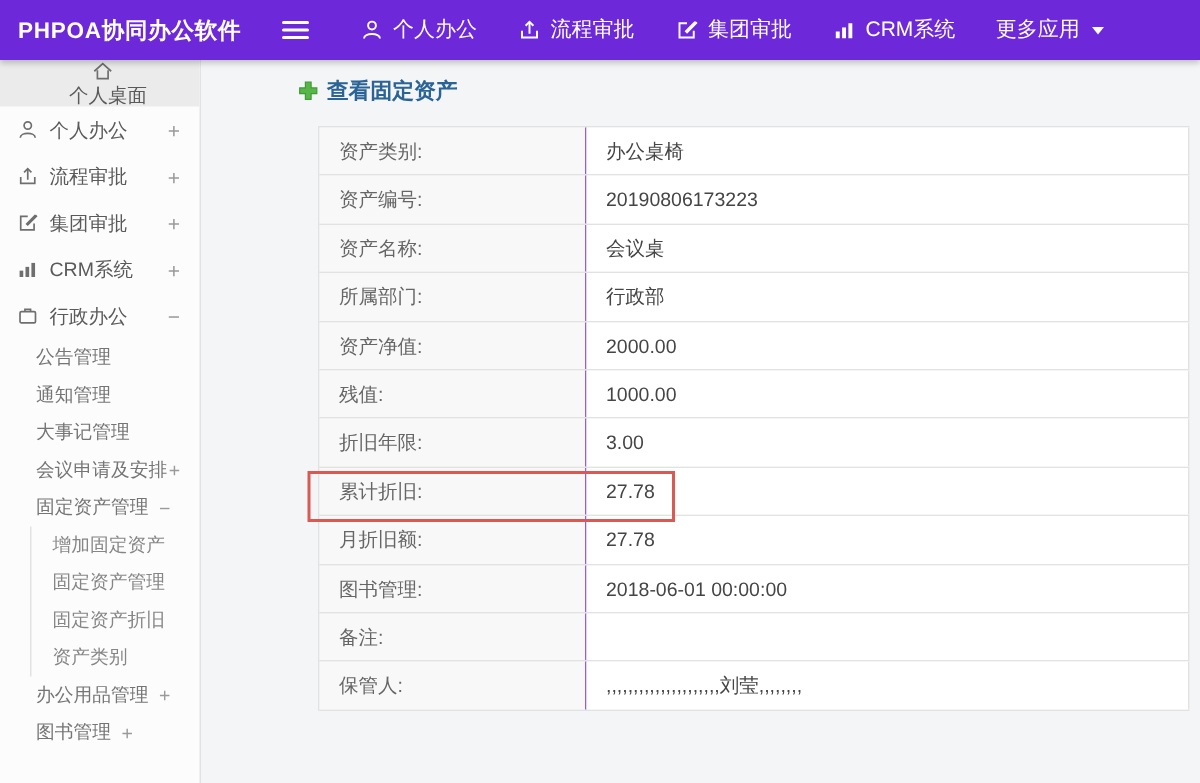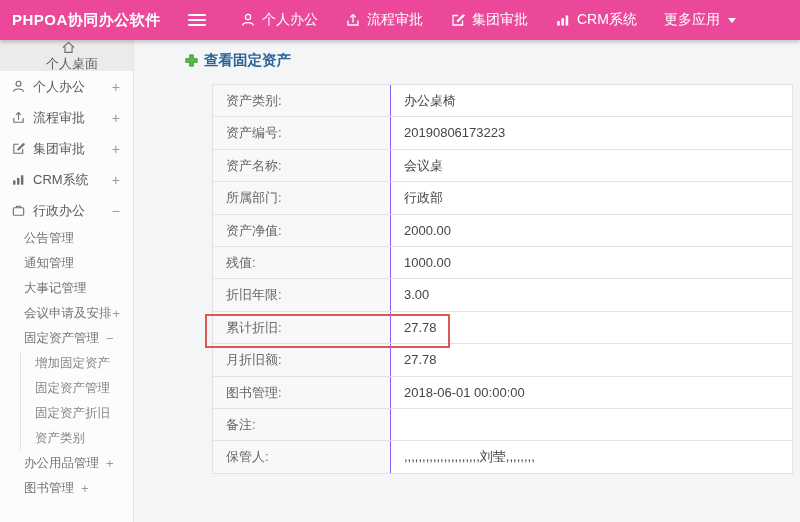--- a/index.html
+++ b/index.html
@@ -1,20 +1,20 @@
 <!DOCTYPE html>
 <html><head>
 <meta charset="utf-8">
 <style>
   * { margin:0; padding:0; box-sizing:border-box; }
   html,body { width:800px; height:522px; overflow:hidden; }
   body { font-family:"Liberation Sans","DejaVu Sans",sans-serif; background:#f4f5f6; }
 
   
-  .topbar { position:relative; z-index:5; height:40px; background:#ec4899;
+  .topbar { position:relative; z-index:5; height:40px; background:#6d28d9;
             display:flex; align-items:center; color:#fff;
             box-shadow:0 2px 4px rgba(0,0,0,.22); }
   .brand { padding-left:12px; font-size:15px; font-weight:bold; letter-spacing:.5px; width:175px; }
   .burger { margin-left:13px; width:18px; cursor:pointer; display:flex; flex-direction:column; gap:3px; }
   .burger span { display:block; height:2px; background:#fff; border-radius:1px; }
   .topnav { display:flex; align-items:center; margin-left:24px; }
   .topnav-item { display:flex; align-items:center; gap:6px; font-size:14px;
                  padding:0 10px; margin-right:7px; height:40px; cursor:pointer; }
   .ticon { display:flex; align-items:center; }
   .ticon svg { display:block; }
@@ -34,21 +34,21 @@
   .side-item .sicon svg { display:block; }
   .side-item .expand { position:absolute; right:13px; font-size:14px; color:#9a9a9a; }
   .sub-item { height:25px; display:flex; align-items:center; padding-left:24px;
               font-size:12.5px; color:#757575; cursor:pointer; }
   .sub-item .expand { margin-left:7px; font-size:13px; color:#9a9a9a; }
   .subsub { margin-left:20px; border-left:1px solid #e2e2e2; }
   .subsub .sub-item { padding-left:14px; color:#868686; }
 
   
   .main { position:relative; flex:1; background:#f4f5f6; }
-  .page-header { position:absolute; left:51px; top:11px; display:flex; align-items:center; gap:6px; }
+  .page-header { position:absolute; left:65px; top:11px; display:flex; align-items:center; gap:6px; }
   .plus-icon svg { display:block; }
   .page-title { font-size:14.5px; font-weight:bold; color:#2a6496; }
 
   .detail-table { position:absolute; left:78px; top:44px; width:581px;
                   border-top:1px solid #e2e2e2; border-left:1px solid #e2e2e2; }
   .trow { display:flex; height:32.4px; border-bottom:1px solid #e2e2e2; }
   .tlabel { width:178px; background:#f8f8f8; border-right:1px solid #8b5cf6;
             padding-left:13px; line-height:31.5px; font-size:13px; color:#666;
             white-space:nowrap; overflow:hidden; }
   .tvalue { flex:1; background:#fff; border-right:1px solid #e2e2e2;

